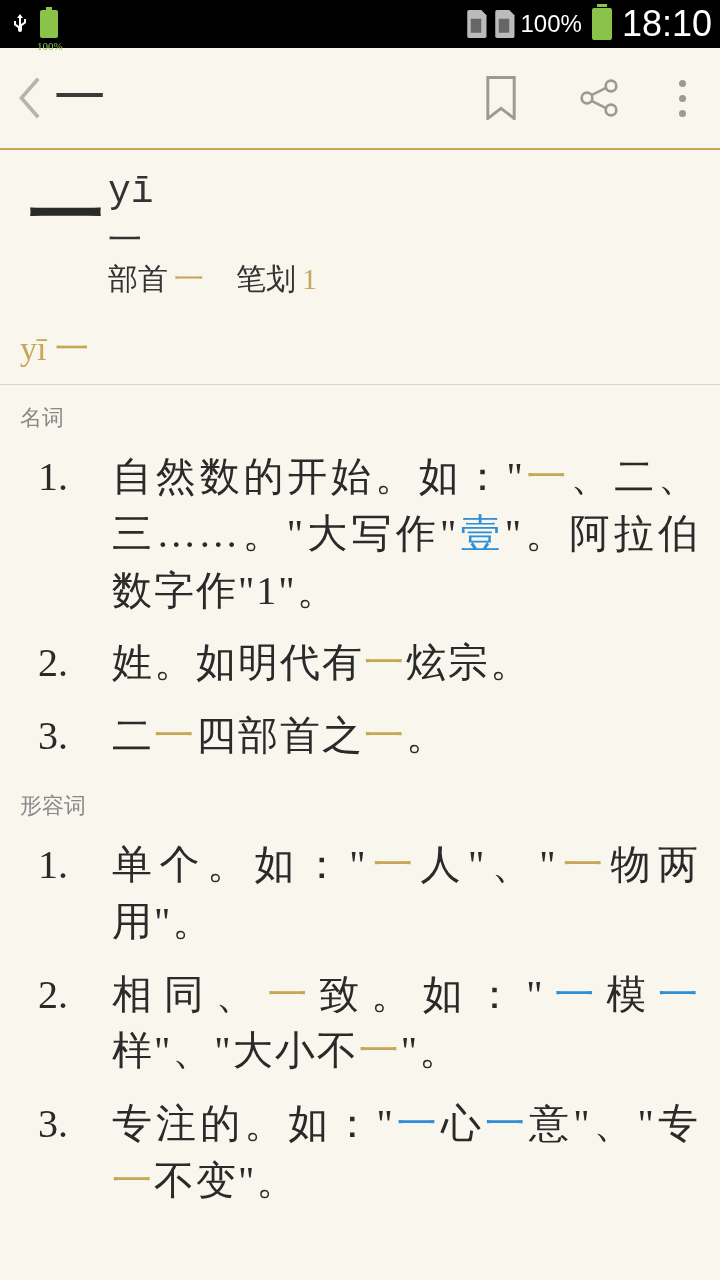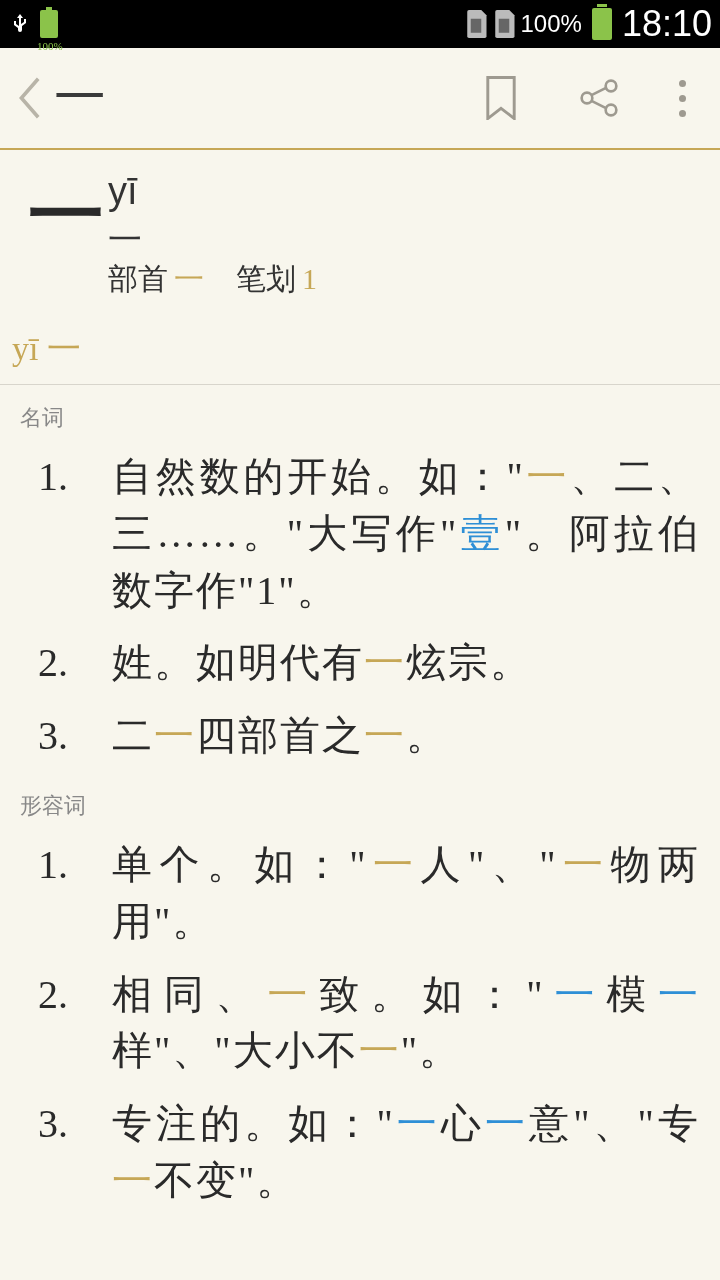--- a/index.html
+++ b/index.html
@@ -83,28 +83,28 @@
     }
     .big-char {
       font-size: 76px;
       color: #2a2a2a;
       font-weight: bold;
       width: 80px;
       font-family: serif;
       line-height: 1.2;
     }
     .entry-info { flex: 1; }
-    .pinyin { font-size: 38px; color: #333; font-family: Liberation Sans, sans-serif; margin-bottom: 4px; }
+    .pinyin { font-size: 38px; color: #333; font-family: Liberation Mono, monospace; margin-bottom: 4px; }
     .char-line { font-size: 34px; color: #333; margin-bottom: 12px; height: 30px;}
     .attrs { display: flex; gap: 32px; font-size: 30px; }
     .attr-label { color: #333; }
     .attr-value { color: #c6a756; font-family: serif; margin-left: 6px; }
 
     .pron-line {
-      padding: 12px 12px;
+      padding: 12px 20px;
       font-size: 34px;
       color: #c6a756;
       border-bottom: 1px solid #d8d5cc;
     }
 
     .content { padding: 0 20px; }
     .pos-label {
       font-size: 22px;
       color: #888;
       padding: 18px 0 8px 0;

